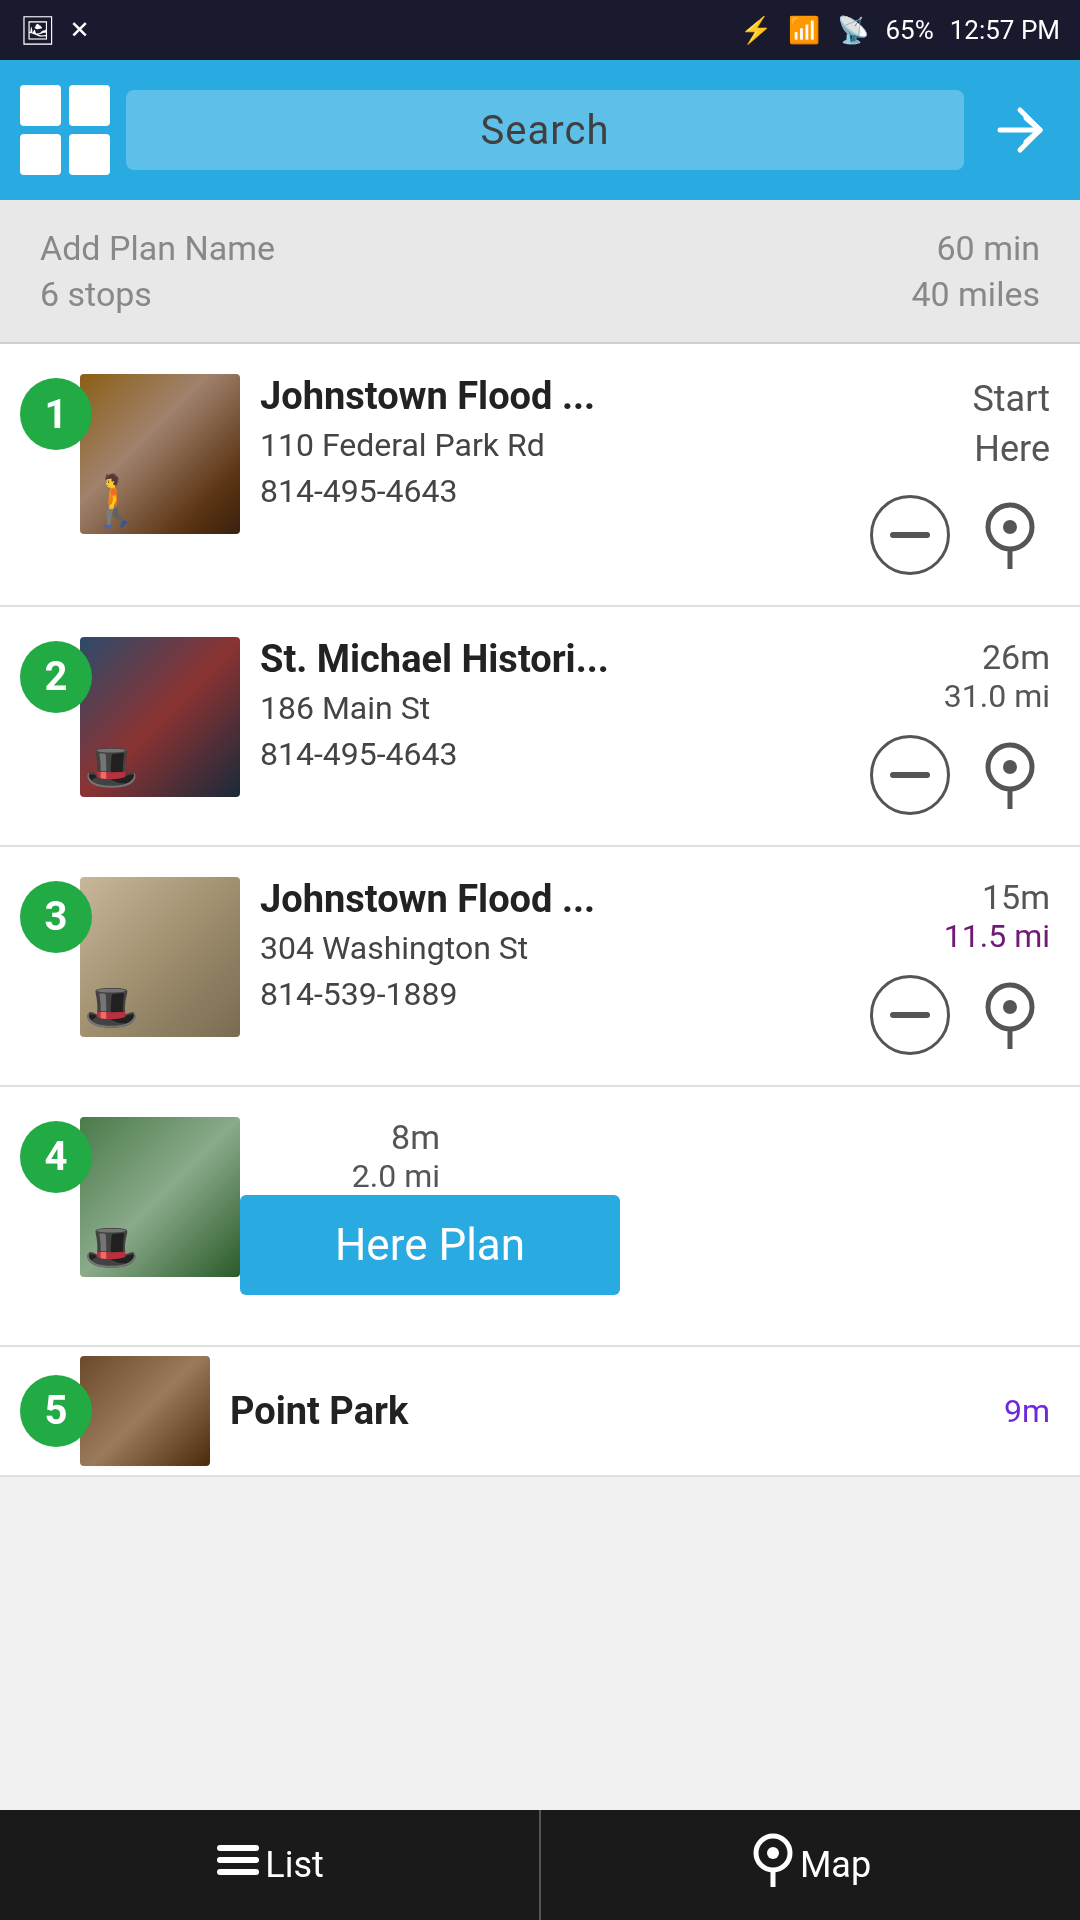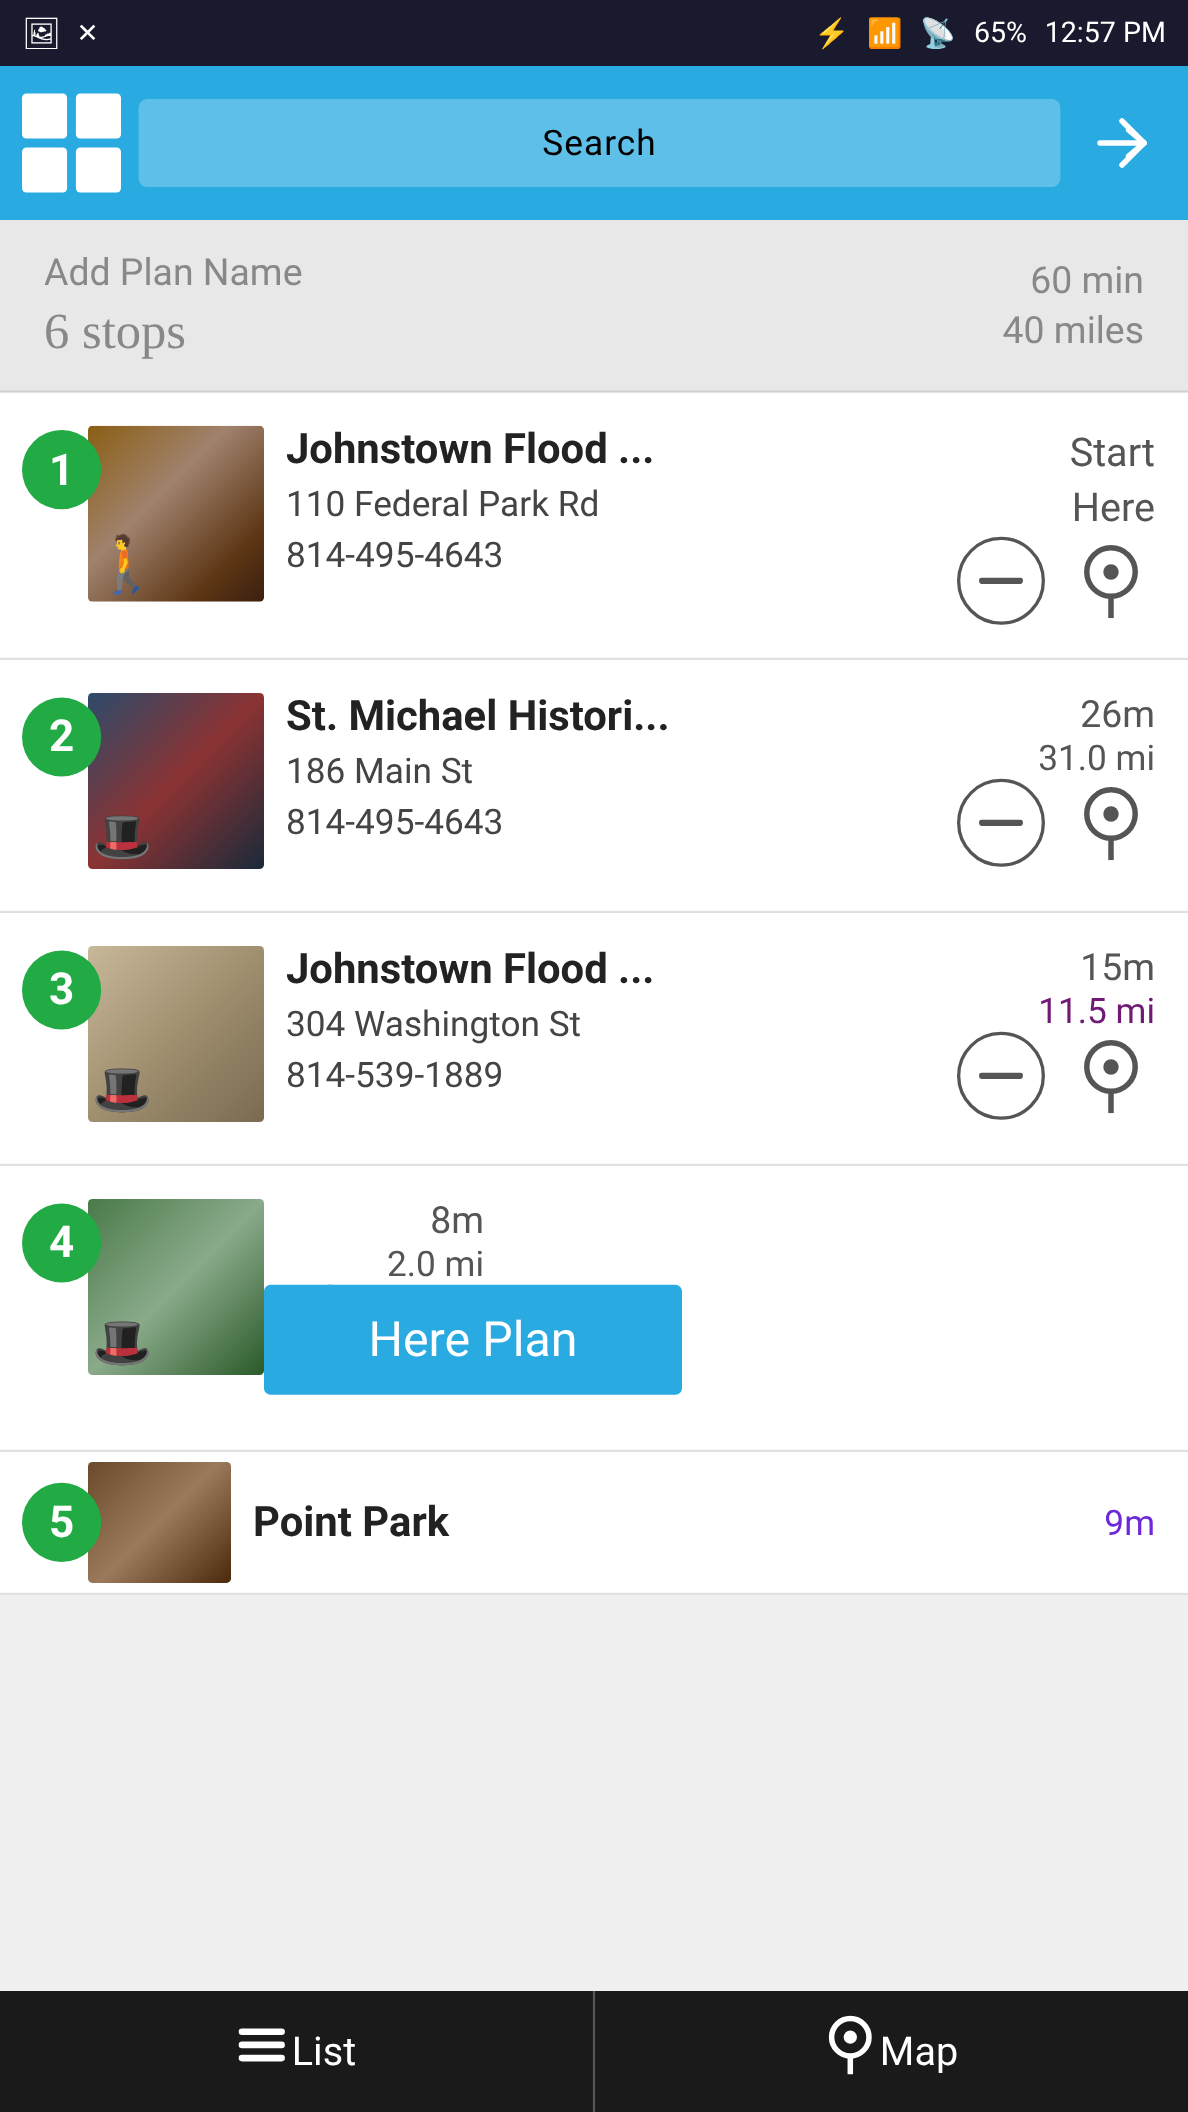--- a/index.html
+++ b/index.html
@@ -64,22 +64,22 @@
       border-radius: 4px;
     }
     .search-bar {
       flex: 1;
       height: 80px;
       background: rgba(255,255,255,0.25);
       border-radius: 8px;
       display: flex;
       align-items: center;
       justify-content: center;
-      color: #000000;
-      font-size: 32px;
+      color: #404040;
+      font-size: 40px;
       letter-spacing: 1px;
     }
     .share-icon {
       width: 80px;
       height: 80px;
       display: flex;
       align-items: center;
       justify-content: center;
       color: white;
       font-size: 52px;
@@ -100,22 +100,21 @@
       display: flex;
       flex-direction: column;
       gap: 6px;
     }
     .plan-name {
       color: #888;
       font-size: 34px;
     }
     .plan-stops {
       color: #888;
-      font-size: 46px;
-      font-family: Liberation Serif, serif;
+      font-size: 34px;
     }
     .plan-summary-right {
       display: flex;
       flex-direction: column;
       align-items: flex-end;
       gap: 6px;
     }
     .plan-time {
       color: #888;
       font-size: 34px;
@@ -191,20 +190,21 @@
       color: #444;
     }
     .stop-phone {
       font-size: 32px;
       color: #444;
     }
     .stop-actions {
       display: flex;
       flex-direction: column;
       align-items: flex-end;
+      gap: 20px;
       flex-shrink: 0;
     }
     .stop-distance-label {
       display: flex;
       flex-direction: column;
       align-items: flex-end;
     }
     .start-here-label {
       color: #555;
       font-size: 36px;

